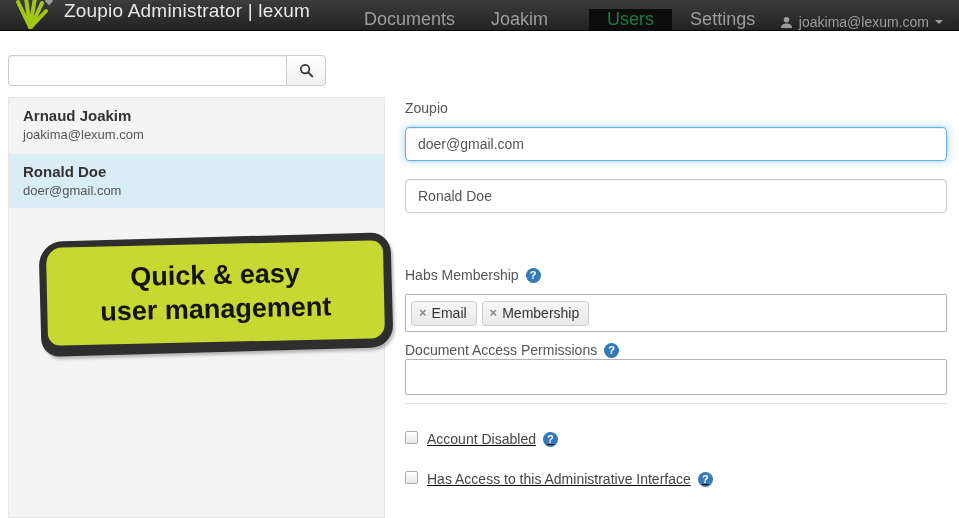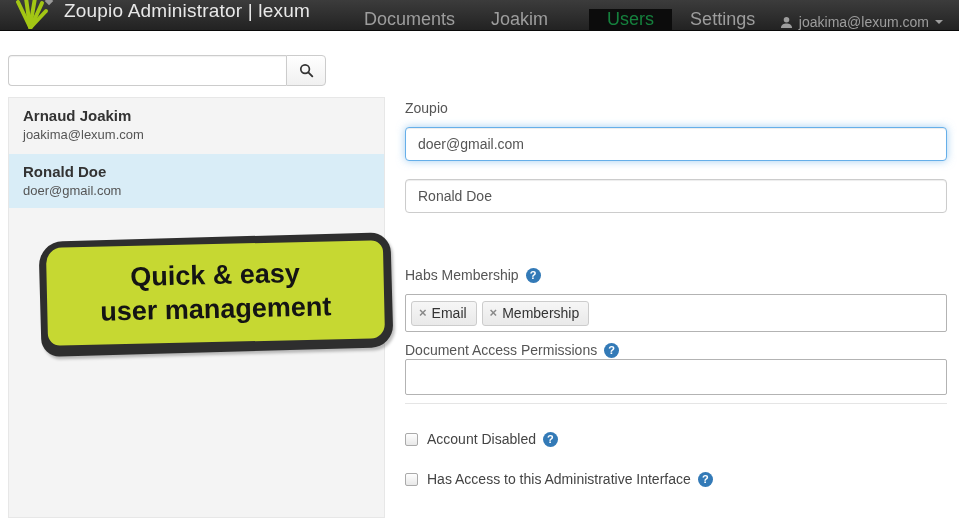--- a/index.html
+++ b/index.html
@@ -105,21 +105,21 @@
     background:linear-gradient(to bottom,#f6f6f6,#e9e9e9);
     border:1px solid #ccc; border-radius:3px;
     padding:3px 9px 4px 7px; font-size:14px; color:#333; cursor:default;
   }
   .tag-x { color:#888; font-size:13px; font-weight:bold; margin-right:5px; cursor:pointer; line-height:1; }
   .empty-box {
     width:100%; height:36px; border:1px solid #b3b3b3; border-radius:2px;
     background:#fff; margin-bottom:8px; cursor:text;
   }
   .divider { border:none; border-top:1px solid #e5e5e5; margin:0 0 27px 0; }
-  .check-row { display:flex; align-items:center; margin-bottom:24px; }
+  .check-row { display:flex; margin-bottom:24px;text-decoration:underline; }
   .checkbox {
     width:13px; height:13px; border:1px solid #aaa; border-radius:2px;
     background:linear-gradient(to bottom,#fefefe,#e8e8e8);
     margin-right:9px; cursor:pointer; flex:none;
   }
   .check-label { font-size:14px; color:#444; display:flex; align-items:center; cursor:pointer; }
 </style>
 </head>
 <body>
 

